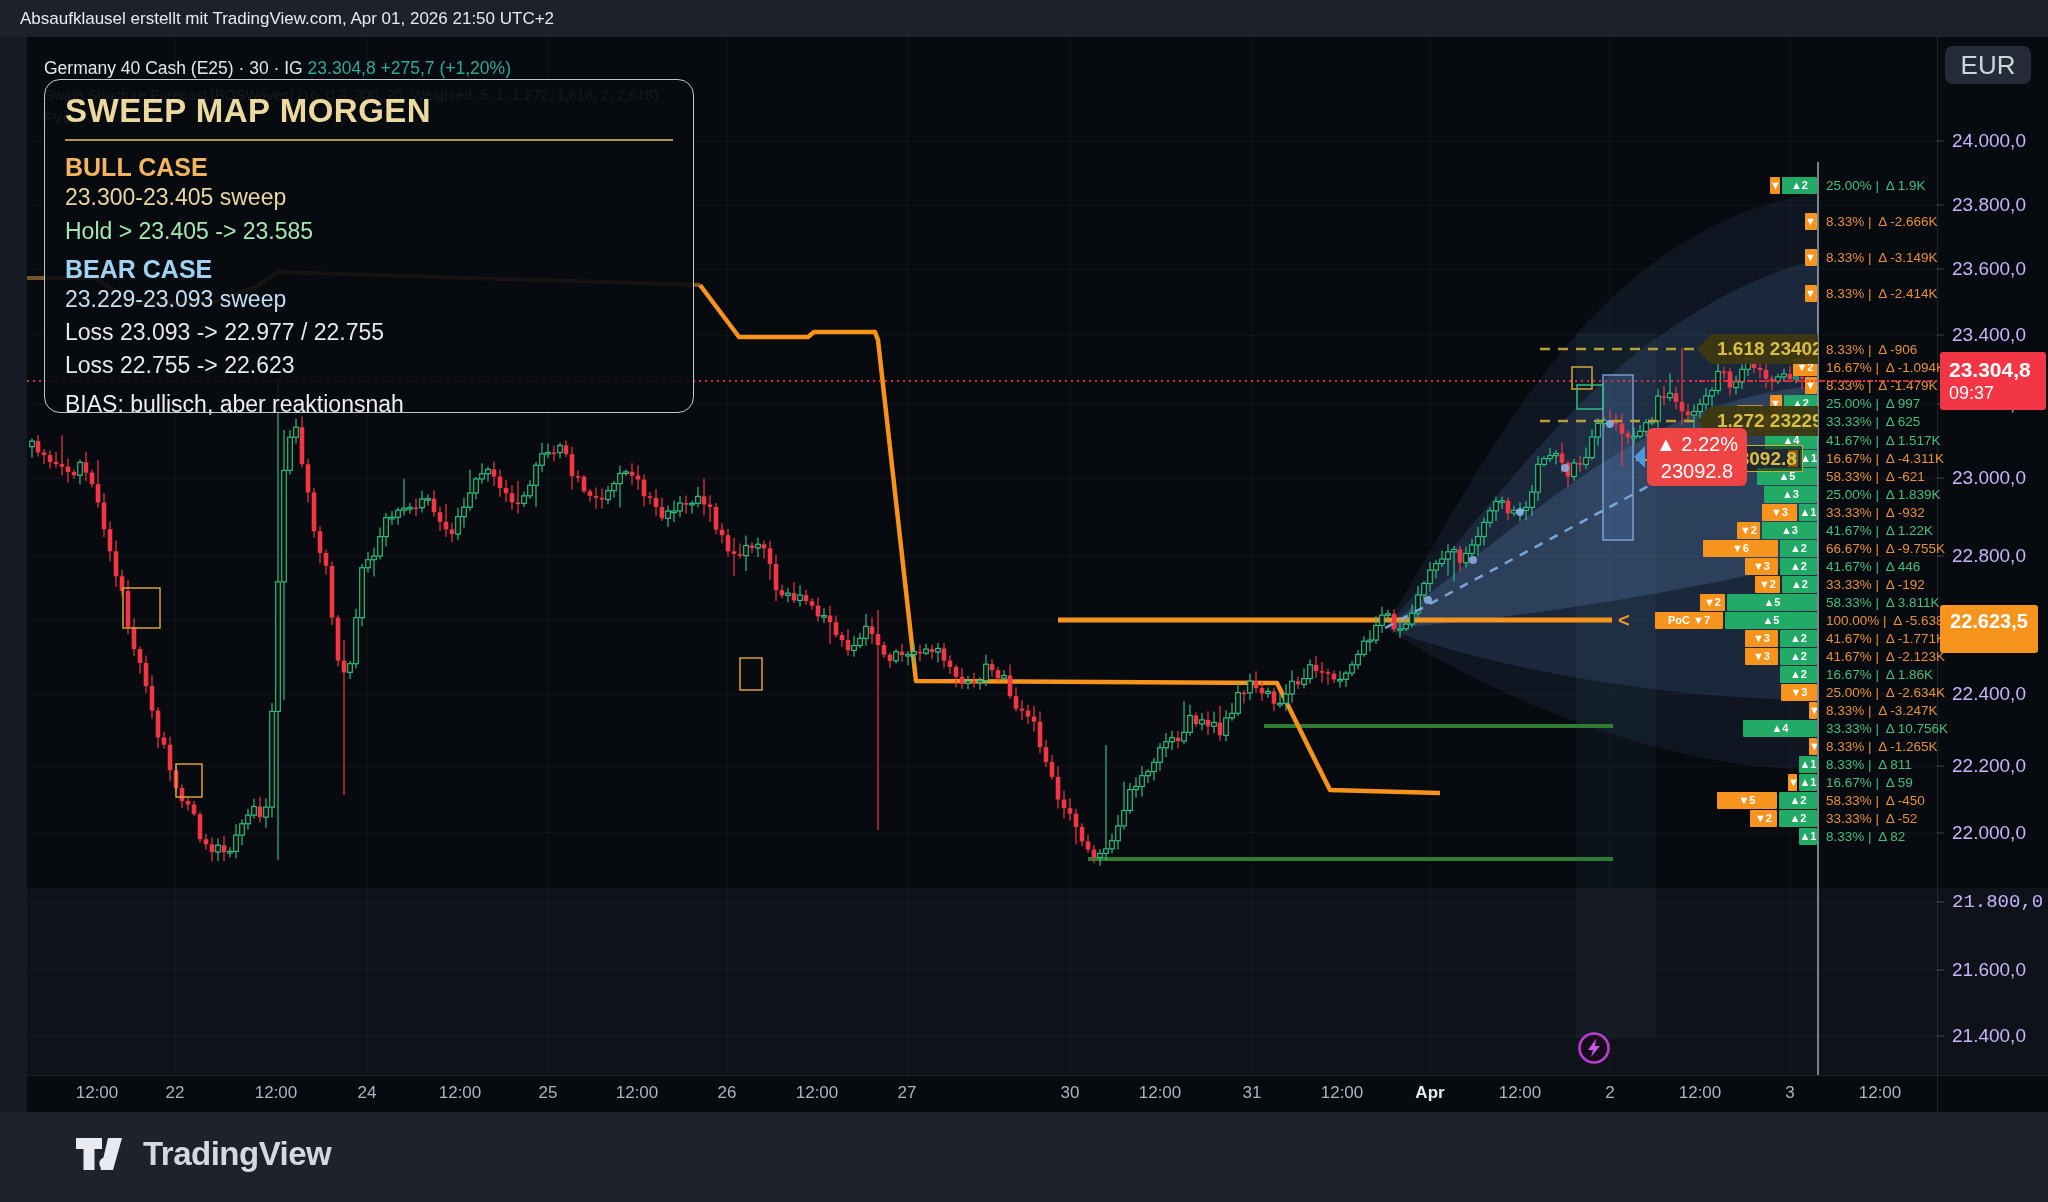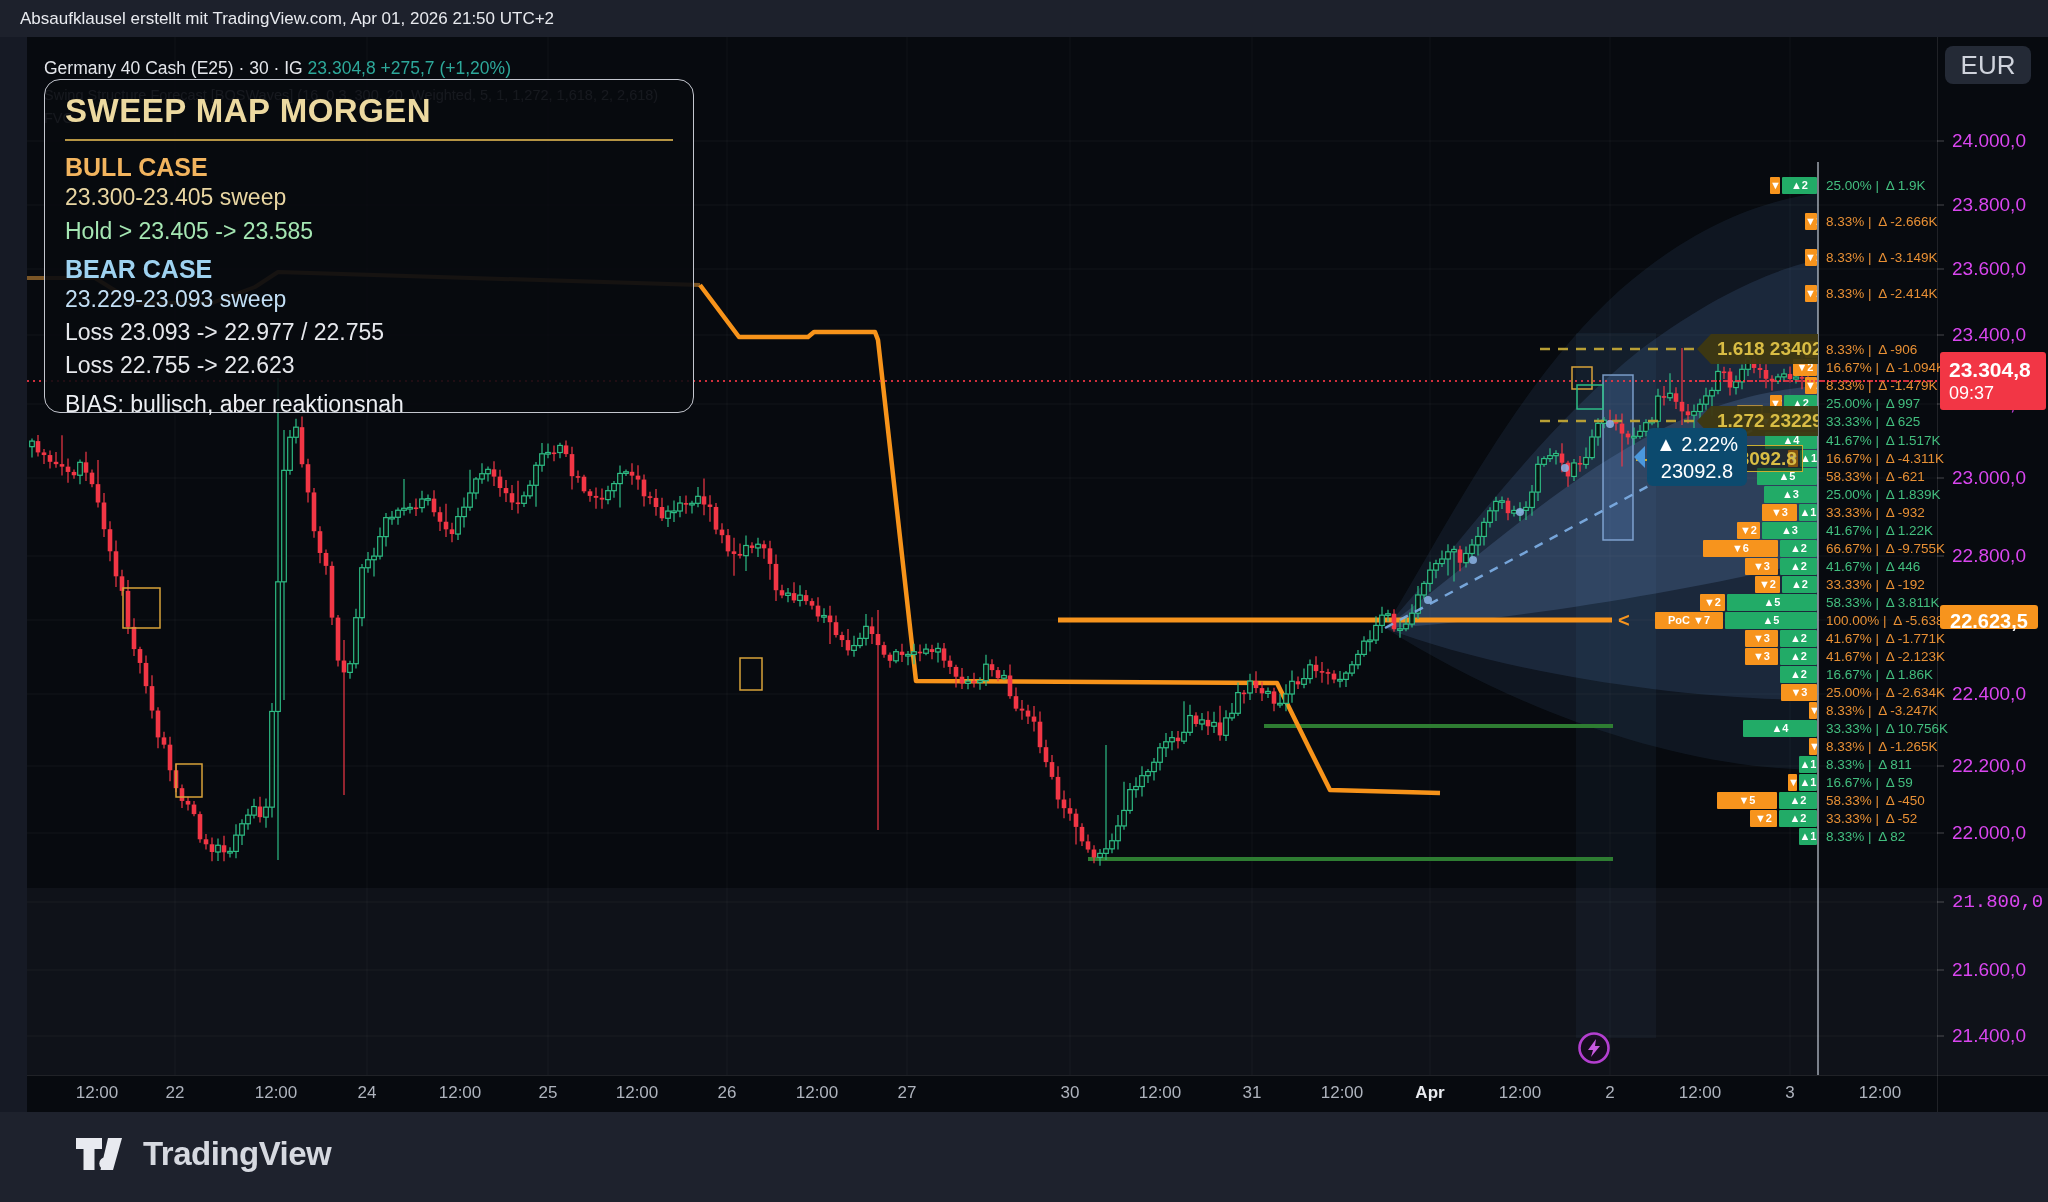--- a/index.html
+++ b/index.html
@@ -32,26 +32,26 @@
   .sweep .t-tan  { margin-top:2px; font-size:23px; color:#e9d6a2; }
   .sweep .t-grn  { margin-top:7px; font-size:23px; color:#a5e7b3; }
   .sweep .h-bear { margin-top:10px; font-size:25px; font-weight:bold; color:#9ed2f0; }
   .sweep .t-blu  { margin-top:2px; font-size:23px; color:#c2dff5; }
   .sweep .t-wht  { margin-top:6px; font-size:23px; color:#e6e8ec; }
   .sweep .t-bias { margin-top:12px; font-size:23px; color:#eceef2; }
 
   
   .axis-sep-v { position:absolute; left:1937px; top:37px; width:1px; height:1075px; background:rgba(255,255,255,0.10); z-index:3; }
   .axis-sep-h { position:absolute; left:27px; top:1075px; width:2021px; height:1px; background:rgba(255,255,255,0.10); z-index:3; }
-  .p-label { position:absolute; left:1952px; font-size:19px; color:#d946ef; z-index:3; transform:translateY(-50%); }
+  .p-label { position:absolute; left:1952px; font-size:19px; color:#c4b5fd; z-index:3; transform:translateY(-50%); }
   .badge-last { position:absolute; left:1940px; top:352px; width:106px; height:58px; background:#f23645;
     border-radius:3px; color:#fff; z-index:5; padding:6px 0 0 9px; }
   .badge-last .bp { font-size:21px; font-weight:bold; }
   .badge-last .bt { font-size:18px; margin-top:1px; }
-  .badge-poc { position:absolute; left:1940px; top:605px; width:98px; height:24px; background:#f7941d;
+  .badge-poc { position:absolute; left:1940px; top:605px; width:98px; height:48px; background:#f7941d;
     border-radius:3px; color:#fff; font-size:20px; font-weight:bold; text-align:center; line-height:32px; z-index:5; }
   .eur-btn { position:absolute; left:1945px; top:46px; width:86px; height:38px; background:#242a36;
     border-radius:8px; color:#cfd3dc; font-size:26px; text-align:center; line-height:38px; z-index:5; }
 
   
   .t-label { position:absolute; top:1083px; font-size:17px; color:#aeb3bd; z-index:3; transform:translateX(-50%); }
   .t-label.bold { color:#e8eaef; font-weight:bold; }
 
   
   .vp-row { position:absolute; left:0; width:2048px; height:17px; z-index:5; }
@@ -67,21 +67,21 @@
   
   .fib-tag { position:absolute; left:1697px; width:121px; height:30px; background:rgba(62,56,17,0.95);
     color:#d9bd44; font-size:19px; font-weight:bold; line-height:30px; padding-left:20px; white-space:nowrap;
     clip-path:polygon(0 50%, 14px 0, 100% 0, 100% 100%, 14px 100%); z-index:5; transform:translateY(-50%); }
 
   .gold-box { position:absolute; left:1722px; top:445px; width:81px; height:27px; border:1.5px solid #c9ad31;
     color:#d9bd44; font-size:19px; font-weight:bold; text-align:center; line-height:25px; z-index:5; background:rgba(20,18,4,0.5); }
   .gold-one { position:absolute; left:1706px; top:448px; color:#d9bd44; font-size:18px; font-weight:bold; z-index:5; }
 
   
-  .callout { position:absolute; left:1647px; top:428px; width:100px; height:58px; background:#0c4a6e;
+  .callout { position:absolute; left:1647px; top:428px; width:100px; height:58px; background:#ef4444;
     border-radius:6px; color:#fff; text-align:center; font-size:20px; line-height:27px; z-index:7; }
   .callout:before { content:""; position:absolute; left:-13px; top:18px; border:11px solid transparent;
     border-right-color:#4b98dd; border-left-width:0; }
 
   .dotted-ext { position:absolute; left:1690px; top:380px; width:247px; height:0;
     border-top:2px dotted rgba(242,54,69,0.85); z-index:8; }
 
   
   .flash { position:absolute; left:1574px; top:1028px; width:40px; height:40px; z-index:5; }
 

